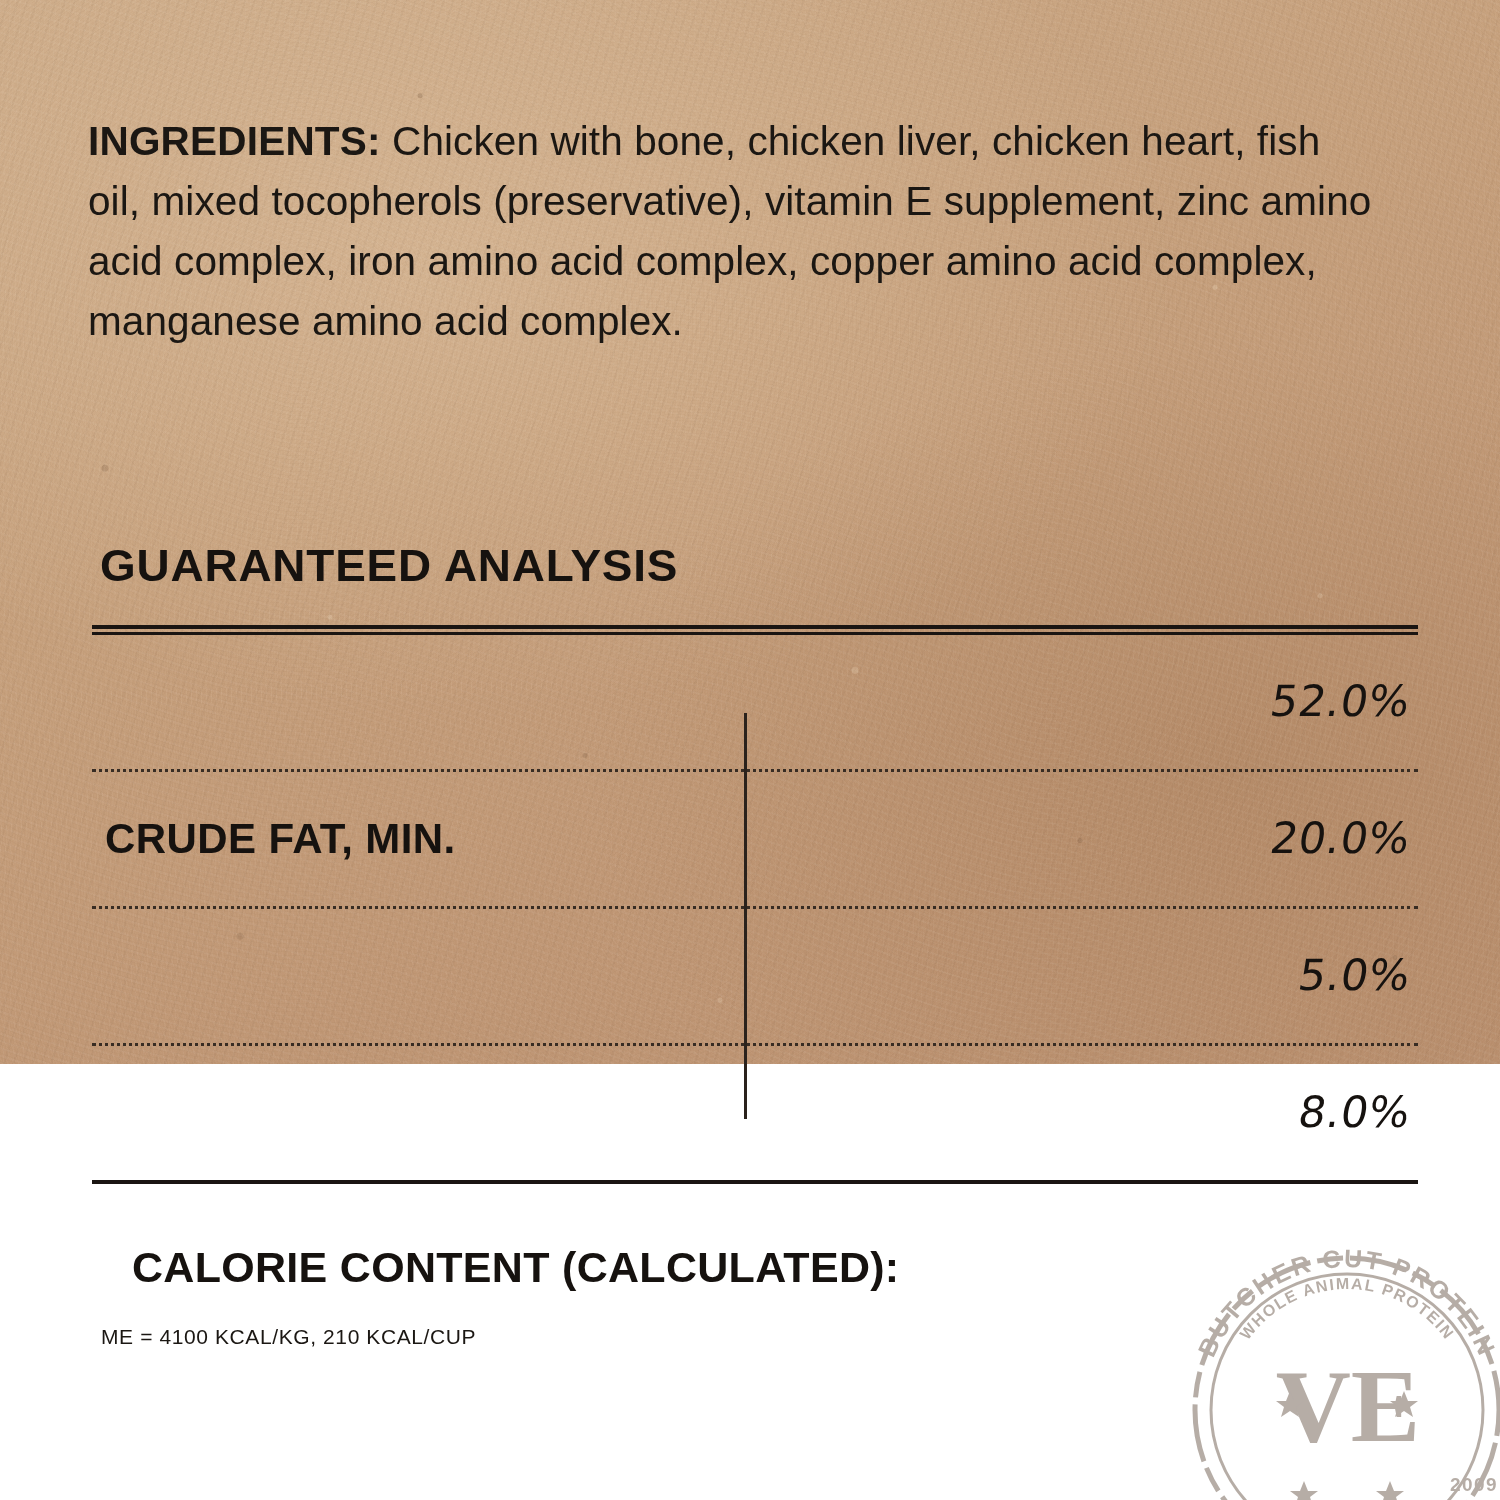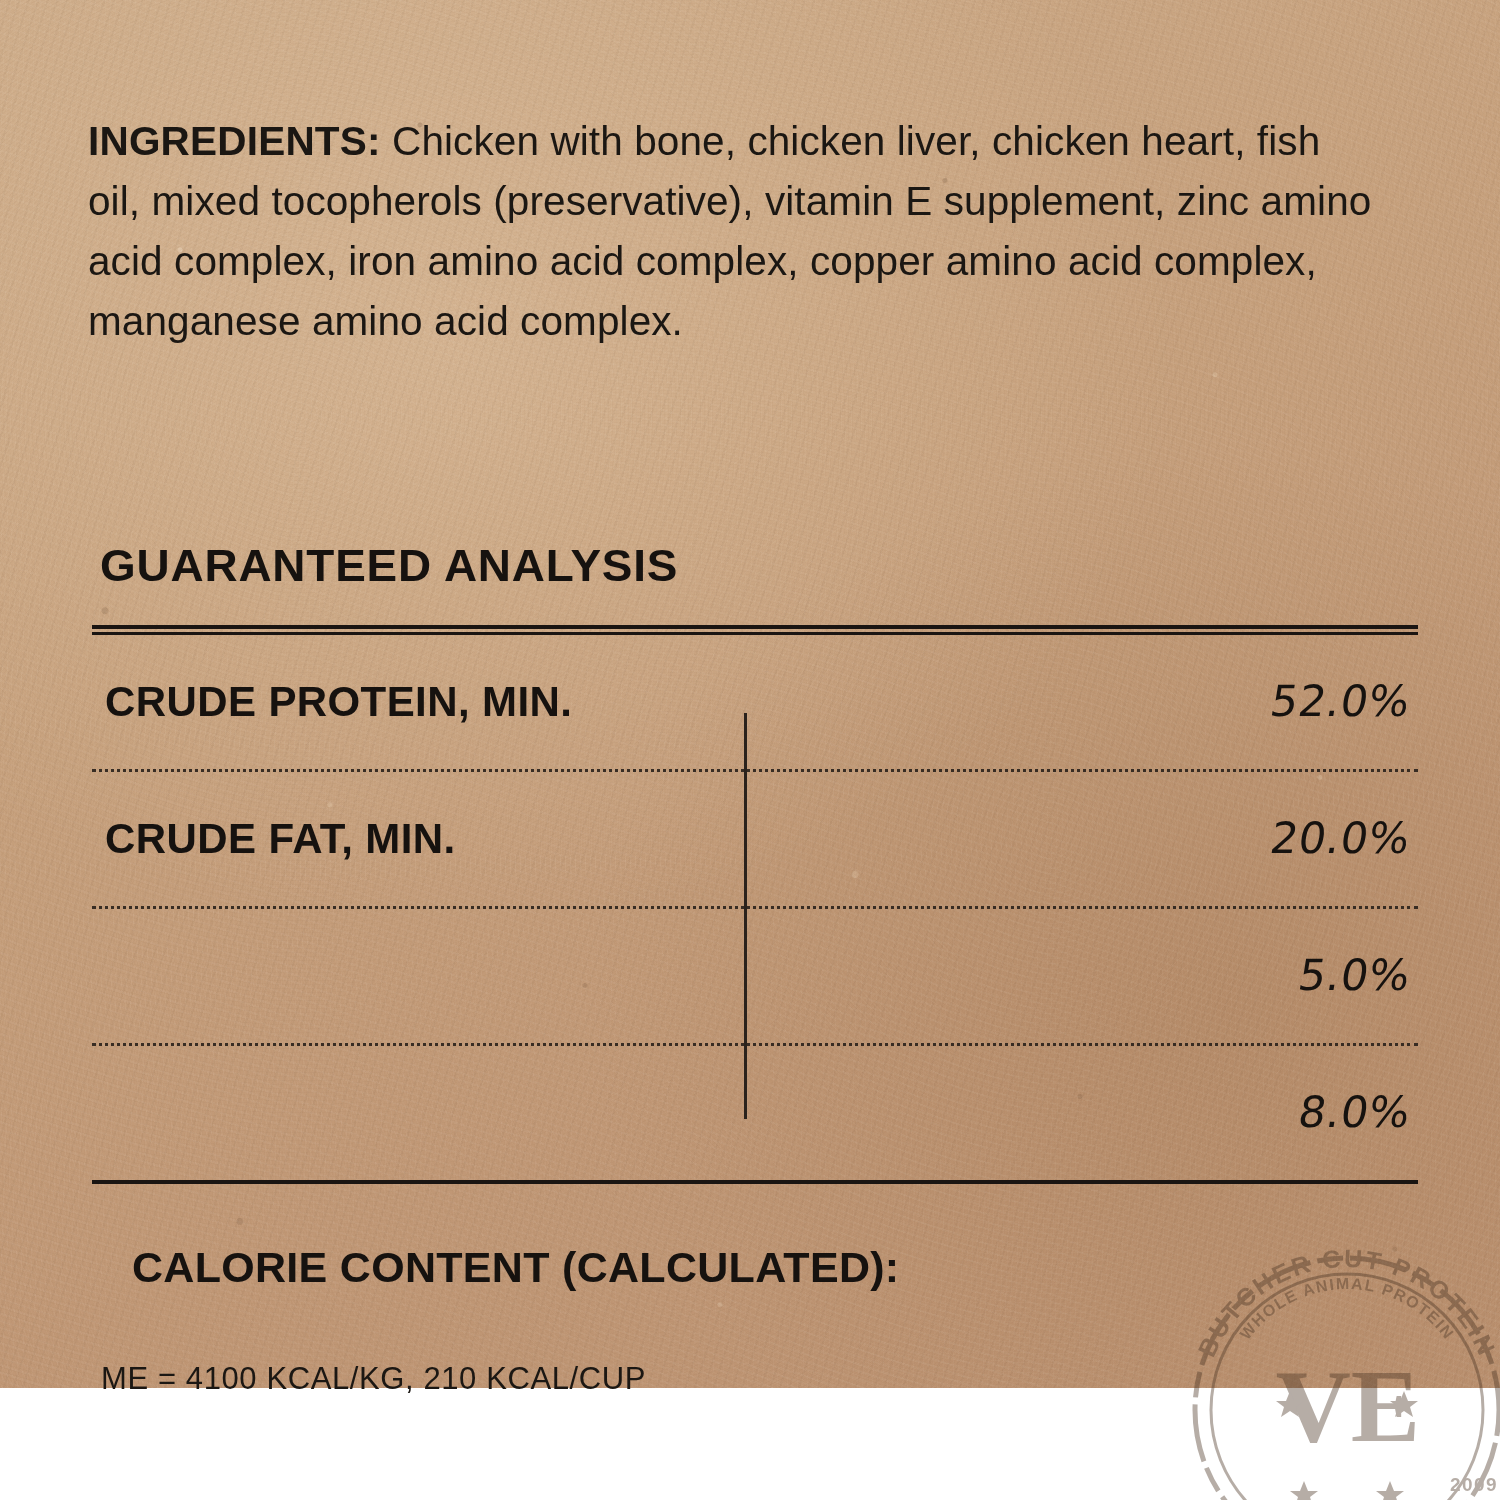--- a/index.html
+++ b/index.html
@@ -10,21 +10,21 @@
     width: 1500px;
     height: 1500px;
     overflow: hidden;
     font-family: "Liberation Sans", sans-serif;
   }
 
   
   .page {
     position: relative;
     width: 1500px;
-    height: 1388px;
+    height: 1064px;
     background-color: #c5a383;
     background-image:
       radial-gradient(circle at 12% 18%, rgba(255,243,225,0.30) 0 2px, rgba(0,0,0,0) 3px),
       radial-gradient(circle at 28% 9%, rgba(90,60,35,0.22) 0 2px, rgba(0,0,0,0) 3px),
       radial-gradient(circle at 44% 24%, rgba(255,240,215,0.22) 0 3px, rgba(0,0,0,0) 4px),
       radial-gradient(circle at 63% 13%, rgba(80,52,30,0.18) 0 2px, rgba(0,0,0,0) 3px),
       radial-gradient(circle at 81% 27%, rgba(255,240,215,0.20) 0 2px, rgba(0,0,0,0) 3px),
       radial-gradient(circle at 7% 44%, rgba(80,52,30,0.16) 0 3px, rgba(0,0,0,0) 4px),
       radial-gradient(circle at 22% 58%, rgba(255,240,215,0.20) 0 2px, rgba(0,0,0,0) 3px),
       radial-gradient(circle at 39% 71%, rgba(80,52,30,0.16) 0 2px, rgba(0,0,0,0) 3px),
@@ -155,25 +155,24 @@
     font-size: 43px;
     font-weight: bold;
     letter-spacing: 0.3px;
     color: #16120f;
     margin-left: 32px;
   }
   .cal-line {
     position: absolute;
     left: 101px;
     top: 1325px;
-    font-size: 31px;
+    font-size: 21px;
     letter-spacing: 0.6px;
     color: #1b1713;
     font-weight: 500;
-    margin-top: 36px;
   }
 
   
   .stamp {
     position: absolute;
     left: 1182px;
     top: 1245px;
     width: 330px;
     height: 330px;
     opacity: 0.40;
@@ -196,21 +195,20 @@
 
     <div class="ga-heading">GUARANTEED ANALYSIS</div>
 
     <div class="ga-table">
       <div class="rule-double"></div>
 
       <div class="rows">
         <div class="divider-v"></div>
 
         <div class="row">
-          <div class="label">CRUDE PROTEIN, MIN.</div>
           <div class="value">52.0%</div>
         </div>
         <div class="dots"></div>
 
         <div class="row">
           <div class="label">CRUDE FAT, MIN.</div>
           <div class="value">20.0%</div>
         </div>
         <div class="dots"></div>
 

